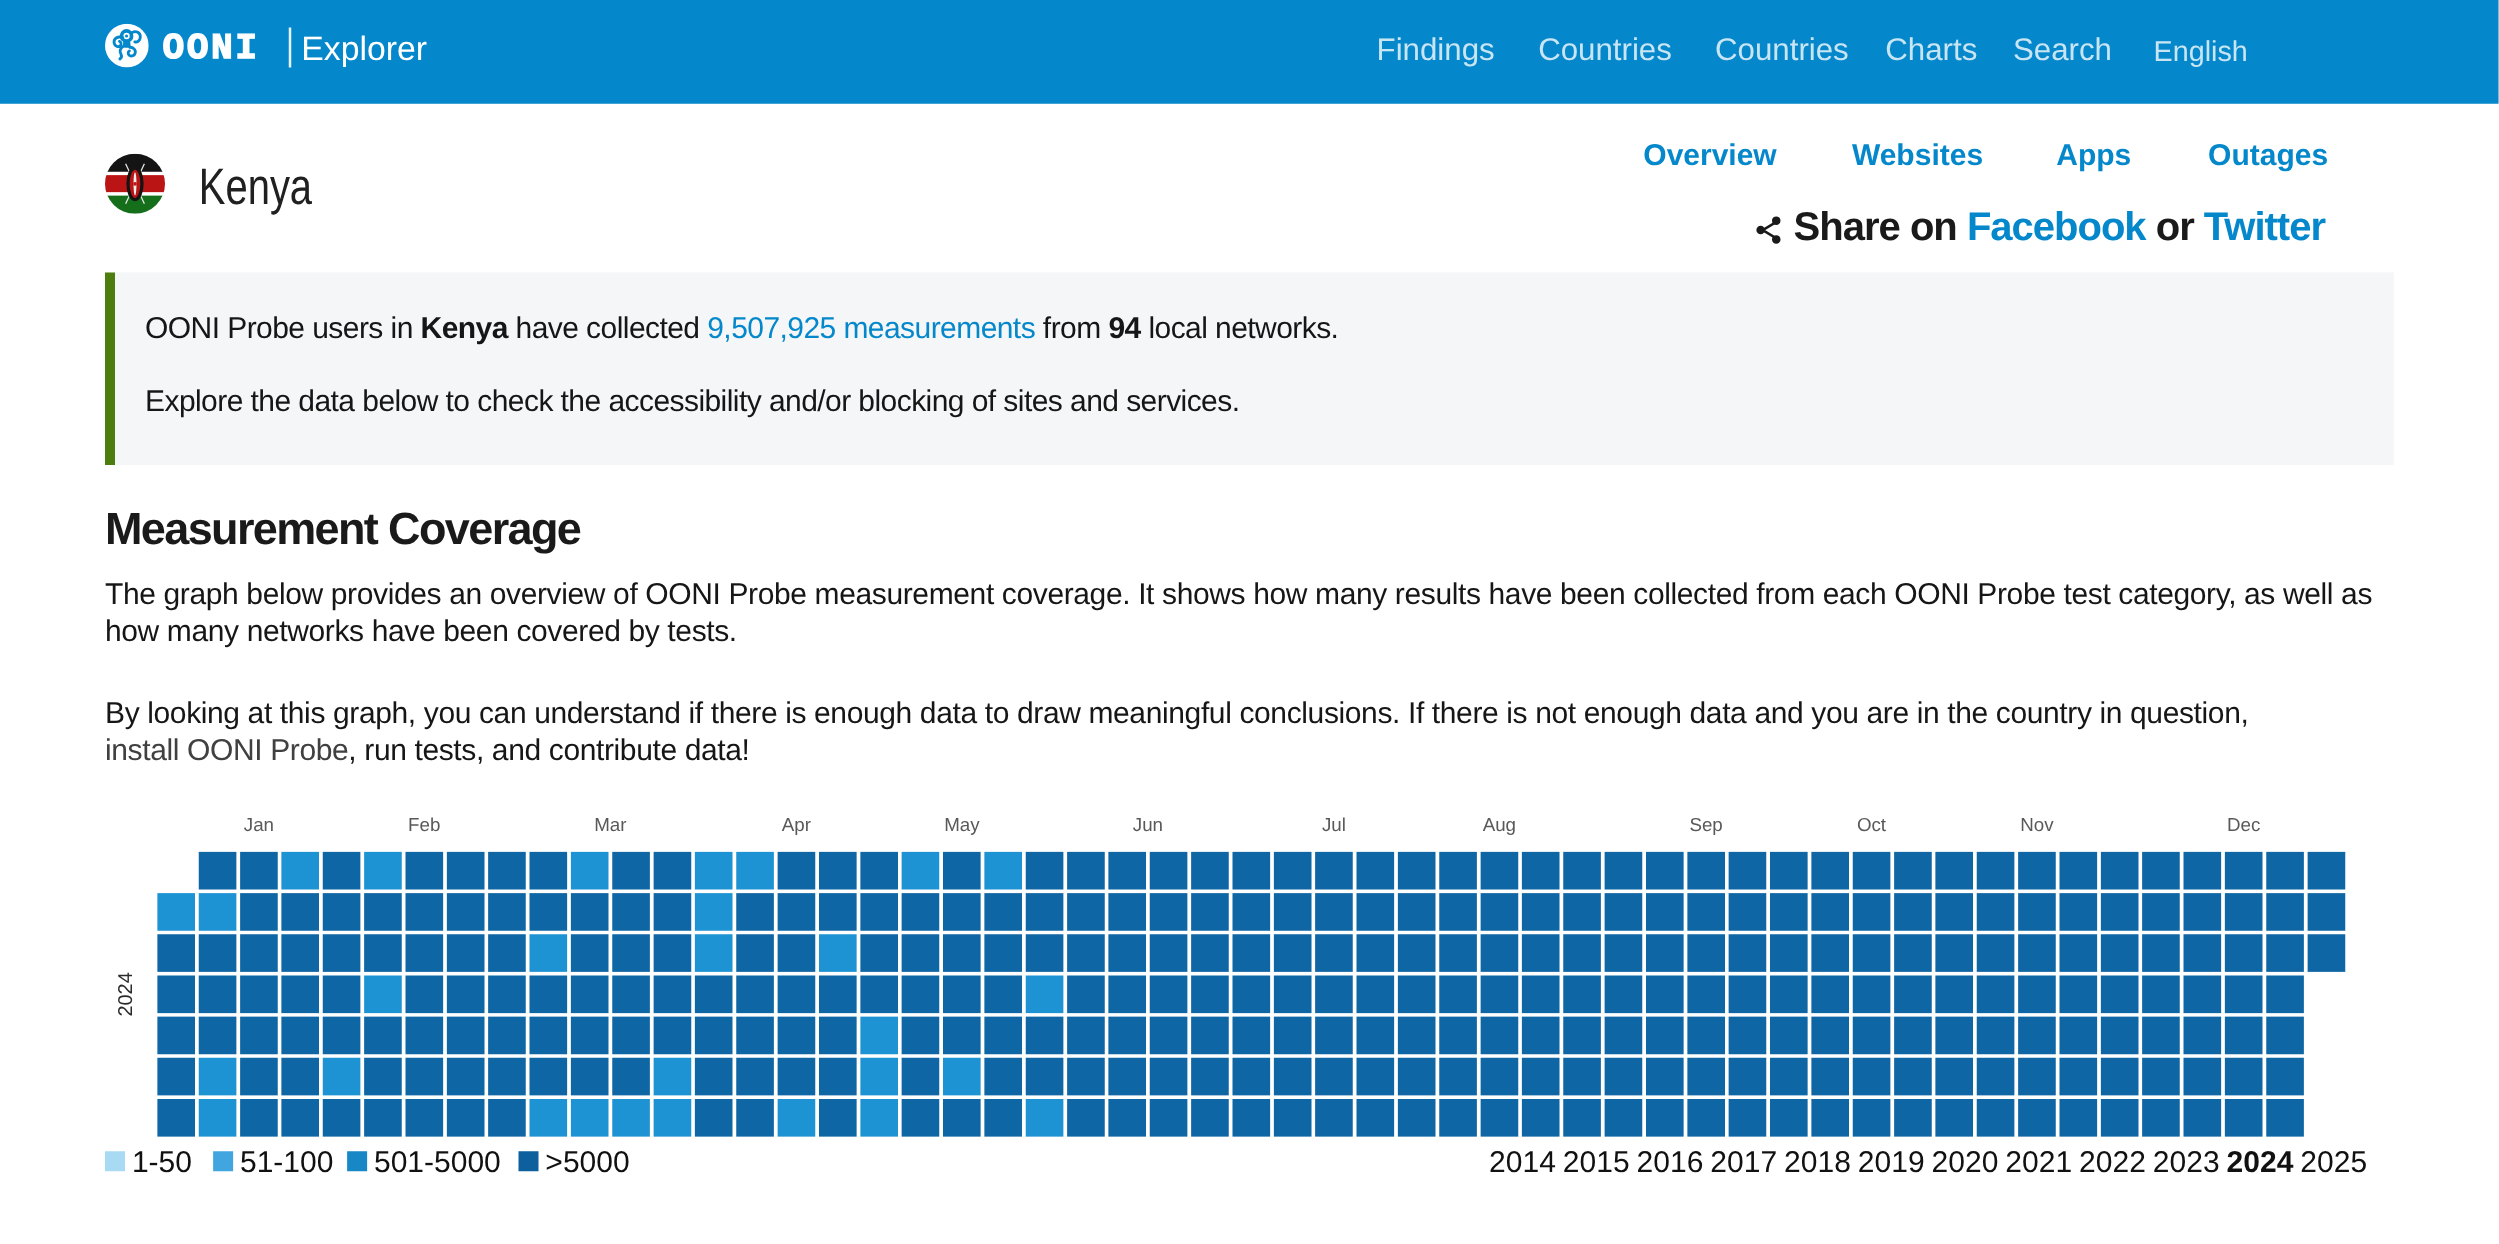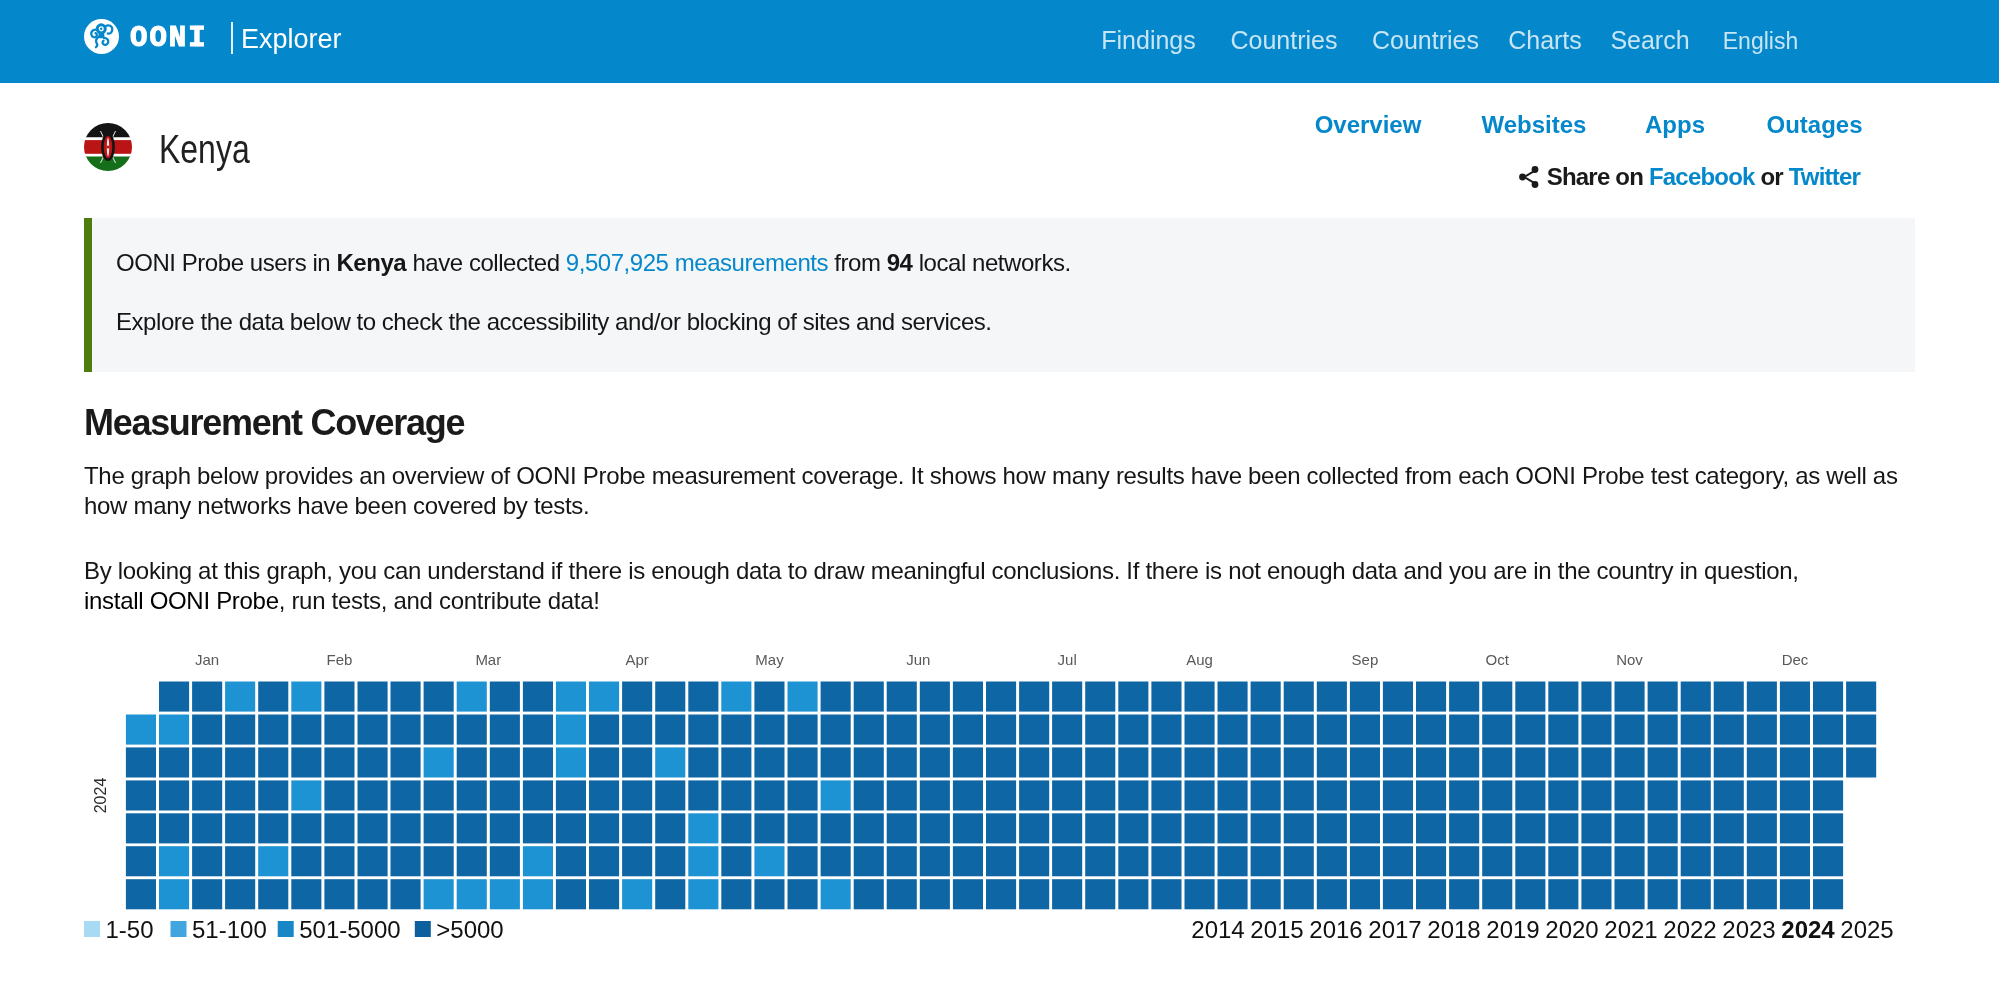--- a/index.html
+++ b/index.html
@@ -6,29 +6,29 @@
 #page{position:relative;width:1999px;height:995px}
 .topbar{position:absolute;left:0;top:0;width:1999px;height:83px;background:#0588cb}
 .logo{position:absolute;left:84px;top:19px}
 .brand{position:absolute;left:130px;top:22px;color:#fff;font-family:Liberation Mono, monospace;font-weight:bold;font-size:29px;letter-spacing:2px;-webkit-text-stroke:1.1px #fff}
 .brandsep{position:absolute;left:231px;top:22px;width:2px;height:32px;background:rgba(255,255,255,.9)}
 .explorer{position:absolute;left:241px;top:24px;color:#fff;font-size:27px;font-weight:400}
 .tn{position:absolute;top:26px;transform:translateX(-50%);color:rgba(255,255,255,.78);font-size:25px}
 .sn{position:absolute;top:111px;transform:translateX(-50%);color:#0588cb;font-size:24px;font-weight:700}
 .flag{position:absolute;left:84px;top:123px}
 .kenya{position:absolute;left:159px;top:126px;font-size:41px;color:#202020;transform:scaleX(.78);transform-origin:left top}
-.shareline{position:absolute;top:163px;right:139px;font-size:24px;color:#1a1a1a;font-weight:bold;white-space:nowrap;letter-spacing:-.8px}
+.shareline{position:absolute;top:163px;right:139px;font-size:32px;color:#1a1a1a;font-weight:bold;white-space:nowrap;letter-spacing:-.8px}
 .shareline a{color:#0588cb;font-weight:bold;text-decoration:none}
 .notebox{position:absolute;left:84px;top:218px;width:1831px;height:154px;background:#f4f6f7;border-left:8px solid #4d7c0f;padding:26px 0 0 24px;font-size:24px;color:#161616;letter-spacing:-.45px}
 .notebox p{line-height:38px;margin:0 0 21px 0}
 .notebox a{color:#0588cb;text-decoration:none}
 b{font-weight:bold}
 h2{position:absolute;left:84px;top:402px;font-size:36px;color:#1a1a1a;font-weight:bold;letter-spacing:-1.3px;font-family:"Liberation Sans",sans-serif}
 .para{position:absolute;left:84px;width:1880px;font-size:24px;line-height:30px;color:#161616;letter-spacing:-.3px}
-.para a{color:#000000;text-decoration:none}
+.para a{color:#404040;text-decoration:none}
 .hm{position:absolute;left:0;top:645px}
 </style></head>
 <body>
 <div id="page">
 <div class="topbar"></div>
 <svg class="logo" width="35" height="35" viewBox="0 0 40 40">
 <circle cx="20" cy="20" r="20" fill="#fff"></circle>
 <g fill="none" stroke="#0588cb" stroke-linecap="round">
 <circle cx="19.7" cy="11.2" r="4.6" stroke-width="3.4"></circle>
 <path d="M24.5 8.2 C28.5 5.8, 32.5 8.2, 32.3 12.2 C32.1 15.4, 29.6 17.2, 27.2 16.6" stroke-width="2.6"></path>

